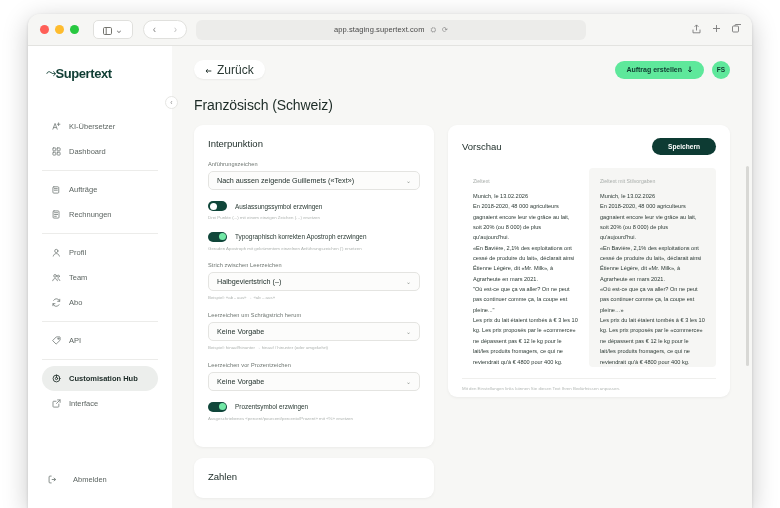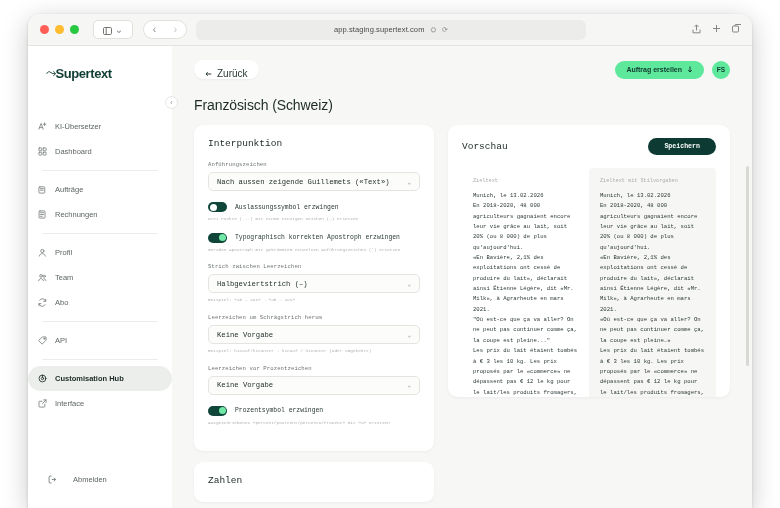--- a/index.html
+++ b/index.html
@@ -82,21 +82,21 @@
   #logo-text {
     font-size: 13px; font-weight: 700; color: #0f3d33;
     letter-spacing: -.4px;
   }
   #logo-mark {
     font-size: 13px; color: #0f3d33; margin-right: -1px;
     transform: translateY(-1px);
   }
 
   #nav { margin-top: 22px; }
-  .nav-group { padding: 0 0; }
+  .nav-group { padding: 0 14px; }
   .nav-sep { height: 1px; background: #ececea; margin: 6px 14px; }
   .nav-item {
     display: flex; align-items: center; gap: 8px;
     height: 25px; padding: 0 10px;
     border-radius: 13px;
     font-size: 7.5px; color: #5d6562;
     cursor: pointer;
   }
   .nav-item.active { background: #eceeec; color: #1b2a26; font-weight: 700; }
   .nav-ico { width: 9px; height: 9px; flex: 0 0 9px; color: #7b8380; }
@@ -117,24 +117,24 @@
   }
 
   
   #content {
     flex: 1; background: #f7f7f5;
     position: relative; overflow: hidden;
   }
   #content-head { padding: 14px 22px 0 22px; }
   #topbar { display: flex; align-items: center; }
   #back-btn {
-    display: flex; align-items: flex-end; gap: 5px;
+    display: flex; align-items: center; gap: 5px;
     height: 19px; padding: 0 11px;
     background: #ffffff; border-radius: 10px;
-    font-size: 10px; color: #2b3a35;
+    font-size: 12px; color: #2b3a35;
     box-shadow: 0 1px 2px rgba(0,0,0,.05);
   }
   #top-right { margin-left: auto; display: flex; align-items: center; gap: 8px; }
   #order-btn {
     display: flex; align-items: center; gap: 5px;
     height: 18px; padding: 0 11px;
     background: #5ee89b; border-radius: 9px;
     font-size: 7px; color: #103b30; font-weight: 600;
   }
   #avatar {
@@ -147,21 +147,20 @@
     margin-top: 18px;
     font-size: 14px; color: #1c2b26; font-weight: 400;
     letter-spacing: -.1px;
   }
 
   
   #panels {
     display: flex; gap: 14px;
     padding: 12px 22px 0 22px;
     height: 390px;
-    font-family: Liberation Mono, monospace;
   }
   .card {
     background: #ffffff; border-radius: 9px;
     box-shadow: 0 1px 3px rgba(0,0,0,.05);
   }
   #left-col { width: 240px; flex: 0 0 240px; }
   #right-col { flex: 1; }
 
   .card-title { font-size: 9.5px; color: #1b2a26; font-weight: 400; }
 

